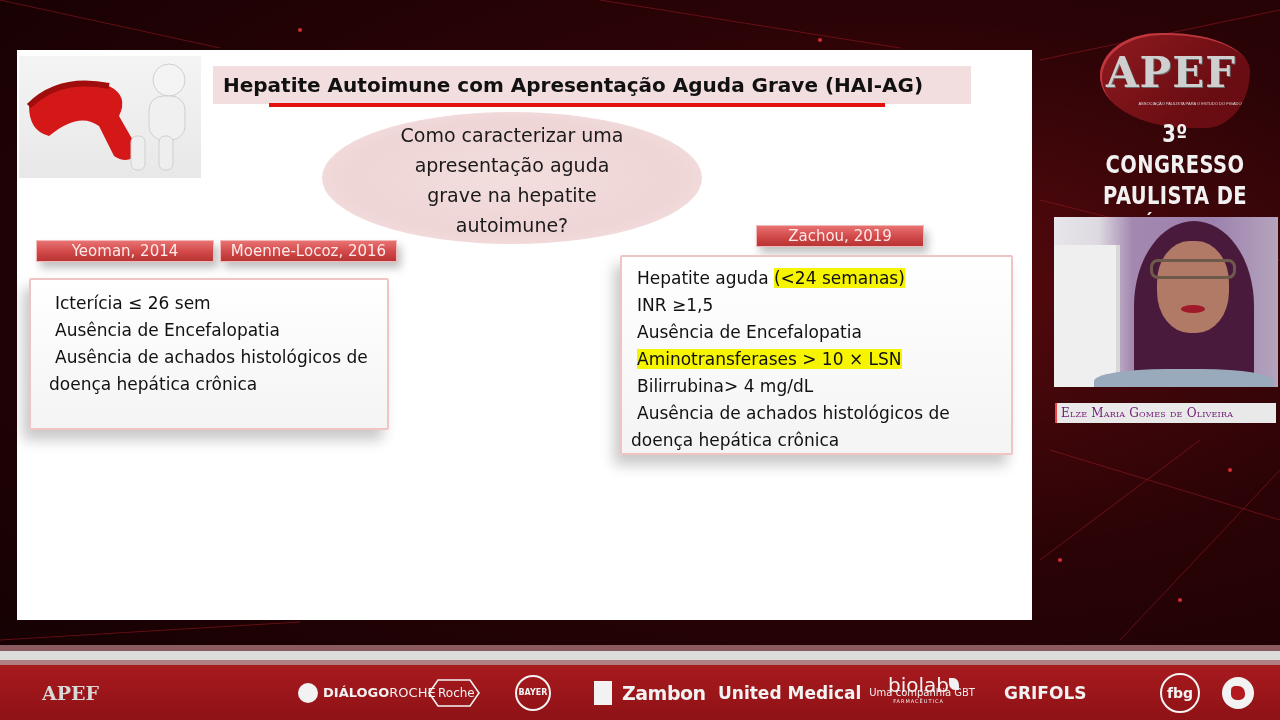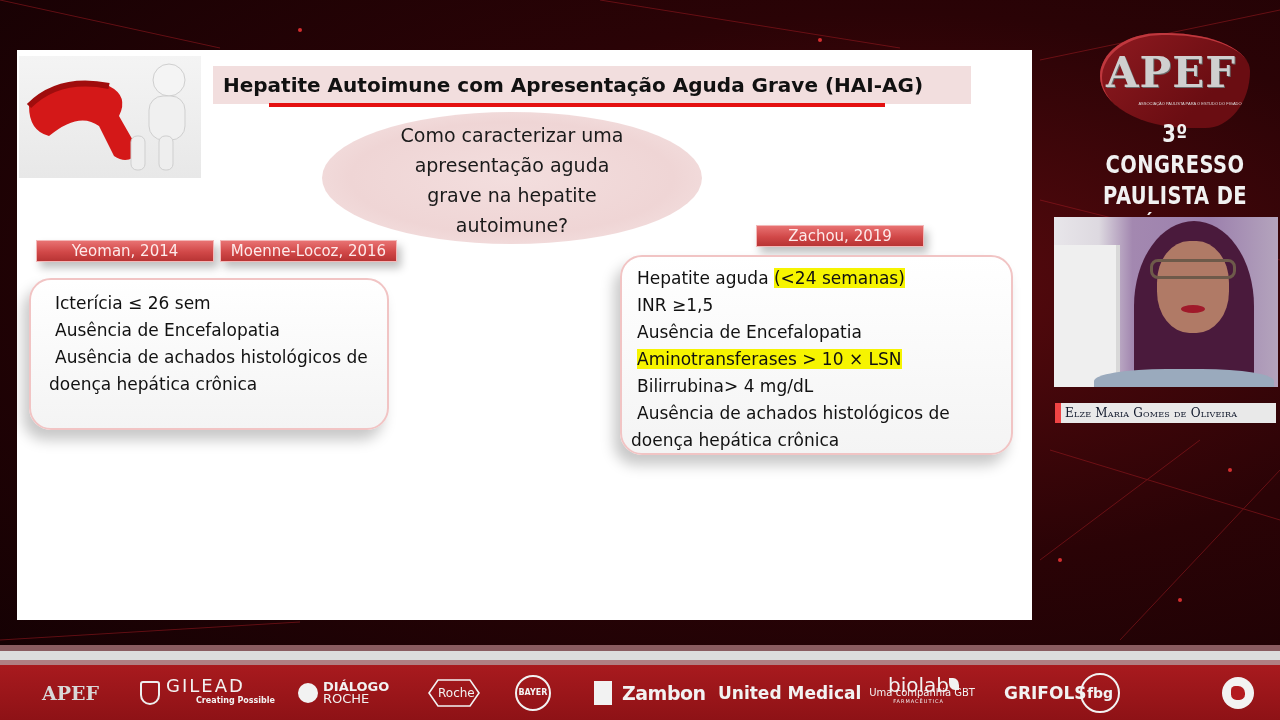--- a/index.html
+++ b/index.html
@@ -40,21 +40,21 @@
   }
   .tag {
     position: absolute; height: 22px;
     background: linear-gradient(180deg, #e87272 0%, #d14848 55%, #b83434 100%);
     border: 1px solid #f3b8b8;
     box-shadow: 4px 6px 8px rgba(0,0,0,0.25);
     color: #fdeaea; font-family: "DejaVu Sans", sans-serif; font-size: 15px;
     display: flex; align-items: center; justify-content: center;
   }
   .box {
-    position: absolute; border: 2px solid #f1c4c4; border-radius: 22px;
+    position: absolute; border: 2px solid #f1c4c4; border-radius: 2px;
     background: linear-gradient(180deg, #ffffff 0%, #f4f4f4 100%);
     box-shadow: -6px 10px 14px rgba(0,0,0,0.22);
     font-family: "DejaVu Sans", sans-serif; font-size: 17px; color: #111;
   }
   .box .line { height: 27px; line-height: 27px; white-space: nowrap; }
   .hl { background: #f6f400; }
 
   
   .brand { position: absolute; left: 1070px; top: 28px; width: 200px; height: 160px; }
   .liver {
@@ -83,23 +83,23 @@
     overflow: hidden;
   }
   .door { position: absolute; left: 0; top: 28px; width: 66px; height: 142px; background: #efefef; border-right: 4px solid #d8d8d8; }
   .hair { position: absolute; left: 80px; top: 4px; width: 120px; height: 170px; background: #4a1a3c; border-radius: 50% 50% 10% 10%; }
   .face { position: absolute; left: 103px; top: 24px; width: 72px; height: 92px; background: #b07a66; border-radius: 45%; }
   .glasses { position: absolute; left: 96px; top: 42px; width: 86px; height: 20px; border: 3px solid #6e5a4a; border-radius: 8px; }
   .lips { position: absolute; left: 127px; top: 88px; width: 24px; height: 8px; background: #a01a2a; border-radius: 50%; }
   .shirt { position: absolute; left: 40px; top: 152px; width: 180px; height: 30px; background: #9aaabd; border-radius: 40% 40% 0 0; }
   .nameplate {
     position: absolute; left: 1055px; top: 403px; width: 221px; height: 20px;
-    background: #e9e9e9; border-left: 6px solid #ef4444;
+    background: #e9e9e9; border-left: 2px solid #ef4444;
     display: flex; align-items: center; padding-left: 4px;
-    font-family: "DejaVu Serif", serif; font-size: 12px; color: #0f172a; font-variant: small-caps;
+    font-family: "DejaVu Serif", serif; font-size: 12px; color: #701a75; font-variant: small-caps;
     letter-spacing: 0.2px; white-space: nowrap; overflow: hidden;
   }
 
   
   .stripe1 { position: absolute; left: 0; top: 645px; width: 1280px; height: 6px; background: #8a5c60; }
   .stripe2 { position: absolute; left: 0; top: 651px; width: 1280px; height: 9px; background: #dcdcdc; }
   .stripe3 { position: absolute; left: 0; top: 660px; width: 1280px; height: 5px; background: #b07f83; }
   .footer {
     position: absolute; left: 0; top: 665px; width: 1280px; height: 55px;
     background: linear-gradient(180deg, #a81a1e 0%, #8e1216 100%);
@@ -196,31 +196,24 @@
 </div>
 <div class="nameplate">Elze Maria Gomes de Oliveira</div>
 
 <div class="stripe1"></div>
 <div class="stripe2"></div>
 <div class="stripe3"></div>
 
 <div class="footer">
   <div class="logo" style="left:42px; font-family:'DejaVu Serif',serif; font-weight:bold; font-size:19px; color:#d8d8d8;">APEF</div>
 
-  <div class="logo" style="left:140px;">
-    <span style="display:inline-block;width:20px;height:24px;border:2px solid #eee;border-radius:3px 3px 10px 10px;margin-right:6px;"></span>
-    <span style="display:flex;flex-direction:column;line-height:15px;">
-      <span style="font-size:18px;letter-spacing:2px;">GILEAD</span>
-      <span style="font-size:8px;padding-left:30px;font-weight:bold;">Creating Possible</span>
-    </span>
-  </div>
 
   <div class="logo" style="left:298px;">
     <span style="display:inline-block;width:20px;height:20px;background:#f2f2f2;border-radius:50%;margin-right:5px;"></span>
-    <span style="display:flex;flex-direction:column;line-height:12px;font-size:13px;">
+    <span style="display:flex;line-height:12px;font-size:13px;">
       <span style="font-weight:bold;">DIÁLOGO</span>
       <span>ROCHE</span>
     </span>
   </div>
 
   <div class="logo" style="left:428px;">
     <svg width="52" height="28" viewBox="0 0 52 28">
       <polygon points="10,1 42,1 51,14 42,27 10,27 1,14" fill="none" stroke="#f2f2f2" stroke-width="1.6"></polygon>
     </svg>
     <span style="position:absolute;left:10px;font-size:12px;">Roche</span>
@@ -245,21 +238,21 @@
   <div class="logo" style="left:888px;">
     <span style="display:flex;flex-direction:column;line-height:16px;align-items:center;">
       <span style="font-size:20px;">biolab</span>
       <span style="font-size:5px;letter-spacing:1px;">FARMACÊUTICA</span>
     </span>
     <span style="display:inline-block;width:10px;height:12px;background:#f2f2f2;border-radius:0 60% 0 60%;margin-top:-18px;"></span>
   </div>
 
   <div class="logo" style="left:1004px; font-size:17px; font-weight:bold;">GRIFOLS</div>
 
-  <div class="logo" style="left:1080px;">
+  <div class="logo" style="left:1160px;">
     <span style="width:40px;height:40px;border:2px solid #f2f2f2;border-radius:50%;display:flex;align-items:center;justify-content:center;font-size:14px;font-weight:bold;">fbg</span>
   </div>
 
   <div class="logo" style="left:1222px;">
     <span style="width:32px;height:32px;background:#f2f2f2;border-radius:50%;display:flex;align-items:center;justify-content:center;">
       <span style="width:14px;height:14px;background:#b31a1f;border-radius:30% 50% 40% 40%;"></span>
     </span>
   </div>
 </div>
 

